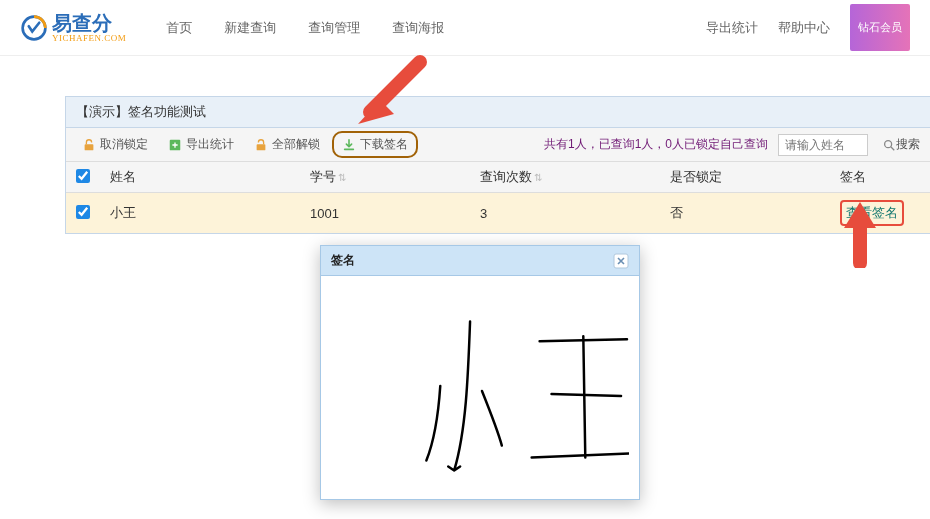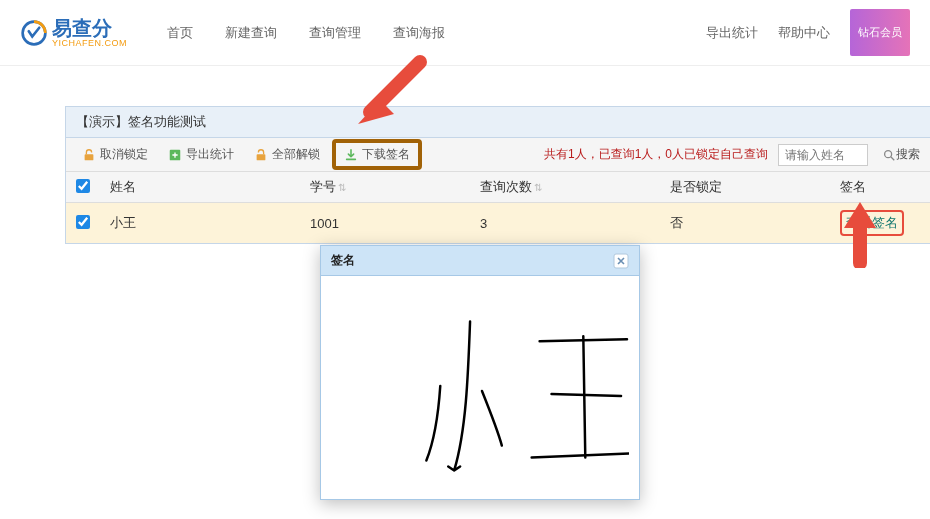--- a/index.html
+++ b/index.html
@@ -1,38 +1,38 @@
 <!DOCTYPE html>
 <html><head>
 <meta charset="utf-8">
 <style>
 * { margin: 0; padding: 0; box-sizing: border-box; }
 body { font-family: "Microsoft YaHei", Arial, sans-serif; font-size: 13px; color: #333; background: #fff; width: 930px; height: 519px; overflow: hidden; position: relative; }
 
 
-.header { display: flex; align-items: center; padding: 8px 20px; border-bottom: 1px solid #eee; height: 66px; }
+.header { display: flex; align-items: center; padding: 8px 20px; border-bottom: 1px solid #eee; height: 56px; font-family: Liberation Serif, serif; }
 .logo { display: flex; align-items: center; margin-right: 40px; }
 .logo-icon { width: 28px; height: 28px; margin-right: 4px; }
 .logo-text { color: #2b6db8; font-size: 20px; font-weight: bold; line-height: 1; }
 .logo-sub { color: #f39c12; font-size: 9px; letter-spacing: 0.5px; }
 .nav { display: flex; gap: 32px; }
 .nav a { color: #666; text-decoration: none; font-size: 13px; }
 .nav-right { margin-left: auto; display: flex; gap: 20px; align-items: center; }
 .nav-right a { color: #666; text-decoration: none; font-size: 13px; }
 .diamond-badge { background: linear-gradient(90deg, #b565d8, #e573b8); color: #fff; padding: 16px 8px; font-size: 11px; border-radius: 2px; }
 
 
 .panel { margin: 40px 0 0 65px; width: 870px; border: 1px solid #c5d6e8; background: #fff; }
 .panel-title { background: #e8f0f8; padding: 6px 10px; font-size: 13px; color: #333; border-bottom: 1px solid #c5d6e8; }
 .toolbar { display: flex; align-items: center; padding: 4px 8px; background: #f5f5f5; border-bottom: 1px solid #ddd; gap: 4px; height: 34px; }
 .tb-btn { display: inline-flex; align-items: center; gap: 4px; padding: 3px 8px; cursor: pointer; color: #555; font-size: 12px; border-radius: 3px; }
-.tb-btn.highlight { border: 4px solid #a16207; border-radius: 4px; }
+.tb-btn.highlight { border: 2px solid #a16207; border-radius: 10px; }
 .tb-icon { width: 14px; height: 14px; display: inline-block; }
 .tb-spacer { flex: 1; }
-.status-text { color: #b91c1c; font-size: 12px; margin-right: 6px; margin-left: 15px; }
+.status-text { color: #701a75; font-size: 12px; margin-right: 6px; margin-left: 15px; }
 .search-input { border: 1px solid #ccc; padding: 3px 6px; font-size: 12px; width: 90px; height: 22px; }
 .search-btn { display: inline-flex; align-items: center; gap: 0; padding: 3px 6px; color: #555; font-size: 12px; margin-left: 4px; cursor: pointer; }
 
 
 table { width: 100%; border-collapse: collapse; }
 th { background: #f5f5f5; text-align: left; padding: 6px 10px; font-weight: normal; color: #333; border-bottom: 1px solid #ddd; font-size: 13px; margin-top: 48px; }
 td { padding: 7px 10px; font-size: 13px; }
 tr.row { background: #fdf3d9; }
 .chk { width: 14px; height: 14px; accent-color: #1e88e5; }
 .sort-icon { color: #bbb; font-size: 10px; margin-left: 2px; }

